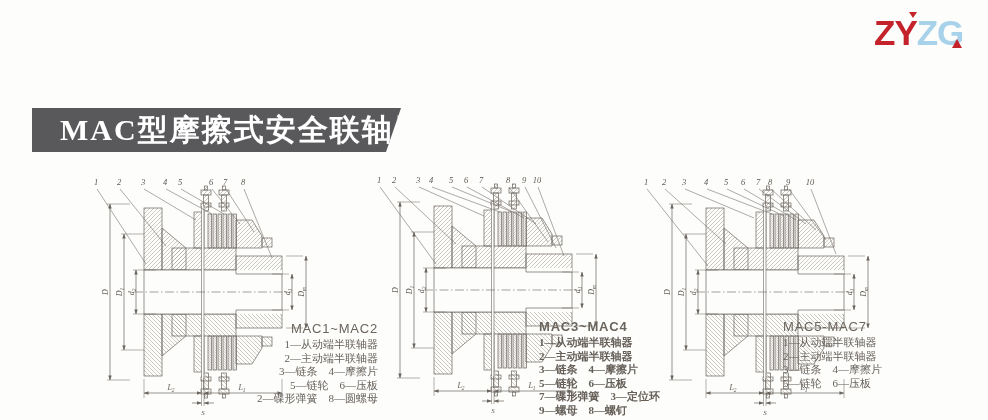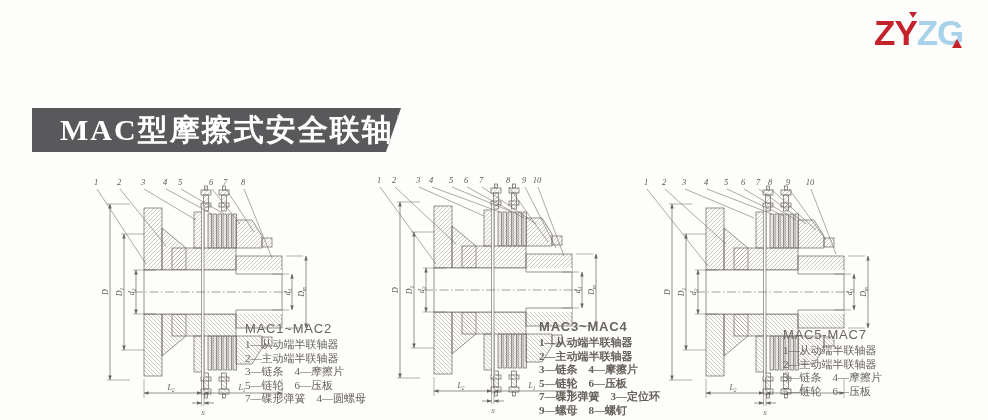--- a/index.html
+++ b/index.html
@@ -42,23 +42,23 @@
     letter-spacing:2px;color:#ffffff;white-space:nowrap;
   }
   
   figure.drawing{position:absolute;margin:0;width:260px;height:246px;}
   figure.drawing svg{display:block;width:260px;height:246px;}
   #fig-0{left:76px;top:174px;}
   #fig-1{left:366px;top:172px;}
   #fig-2{left:638px;top:174px;}
   
   .legend{position:absolute;color:#655f58;white-space:nowrap;}
-  #legend-0{left:245px;top:321px;}
+  #legend-0{left:257px;top:321px;text-align:right;}
   #legend-1{left:539px;top:319px;font-weight:bold;}
-  #legend-2{left:783px;top:327px;}
+  #legend-2{left:783px;top:319px;}
   .legend .legend-title{
     font-family:"Liberation Sans","DejaVu Sans",sans-serif;
     font-size:13px;letter-spacing:.8px;color:#6a645c;margin-bottom:2px;
   }
   .legend .legend-line{
     font-family:"Liberation Serif","DejaVu Serif",serif;
     font-size:11px;line-height:13.5px;
   }
 </style>
 </head>
@@ -460,21 +460,21 @@
       </svg>
   </figure>
 
   <div class="legend" id="legend-0">
     <div class="legend-title">MAC1~MAC2</div>
     <div class="legend-body">
         <div class="legend-line">1—从动端半联轴器</div>
         <div class="legend-line">2—主动端半联轴器</div>
         <div class="legend-line">3—链条　4—摩擦片</div>
         <div class="legend-line">5—链轮　6—压板</div>
-        <div class="legend-line">7—碟形弹簧　4—圆螺母</div>
+        <div class="legend-line">2—碟形弹簧　8—圆螺母</div>
       </div>
   </div>
   <div class="legend" id="legend-1">
     <div class="legend-title">MAC3~MAC4</div>
     <div class="legend-body">
         <div class="legend-line">1—从动端半联轴器</div>
         <div class="legend-line">2—主动端半联轴器</div>
         <div class="legend-line">3—链条　4—摩擦片</div>
         <div class="legend-line">5—链轮　6—压板</div>
         <div class="legend-line">7—碟形弹簧　3—定位环</div>

